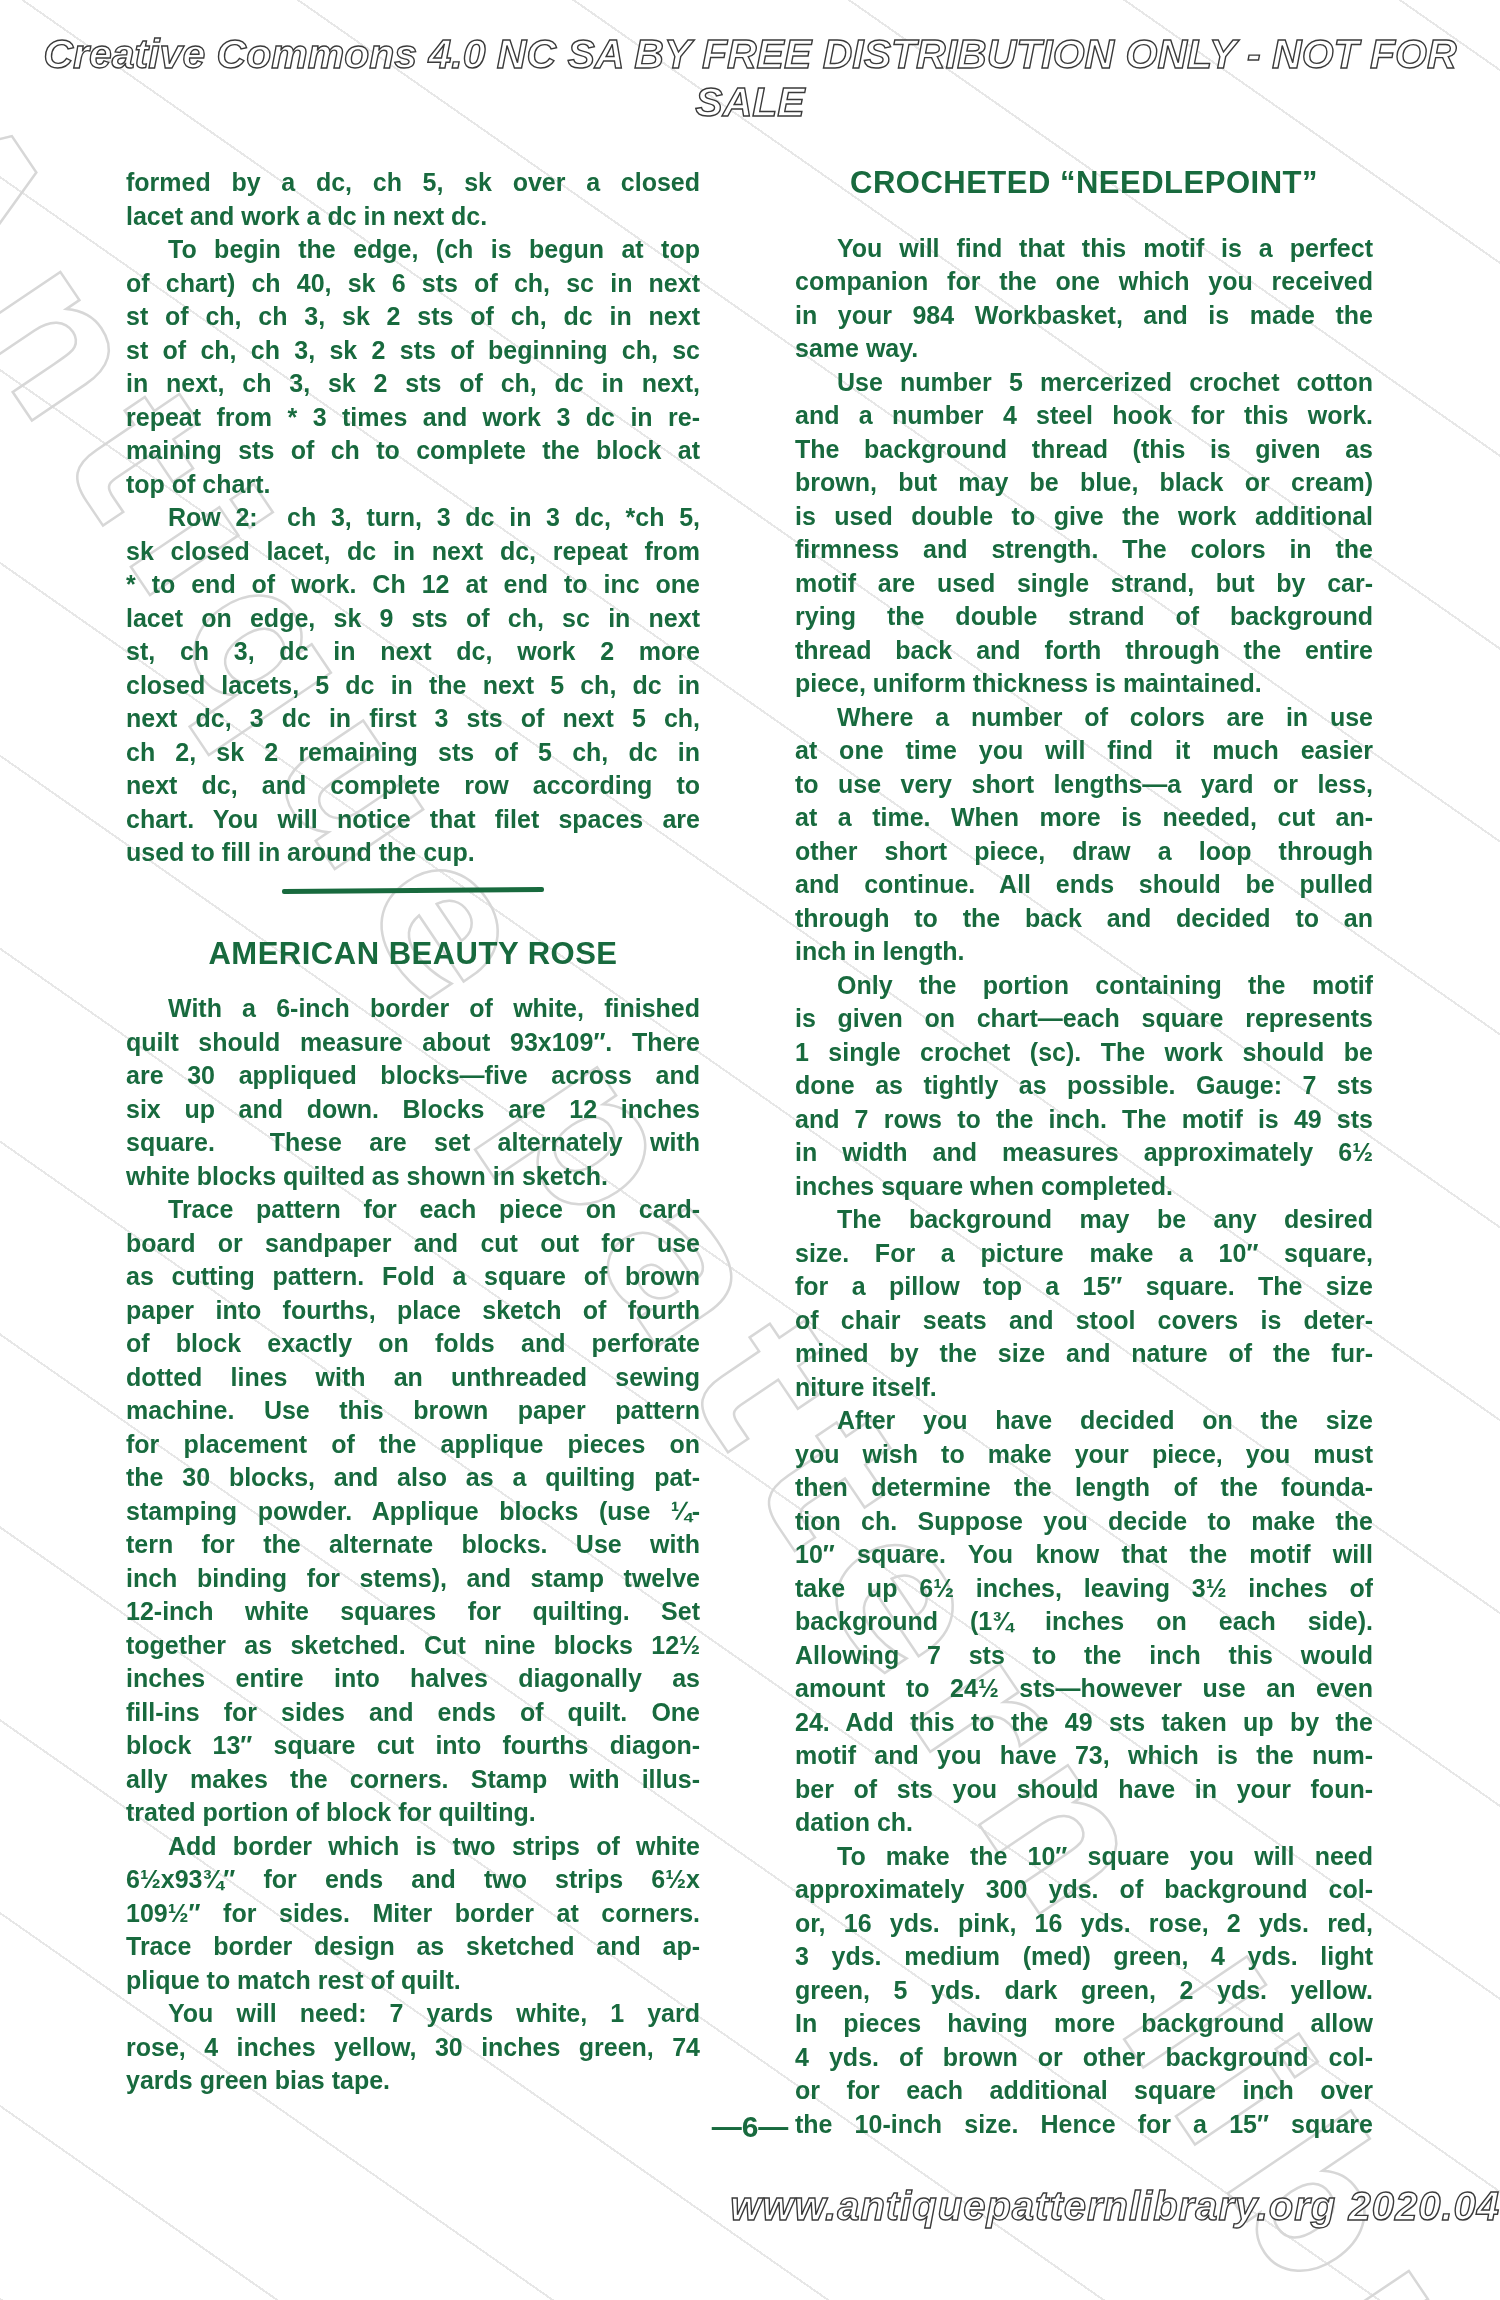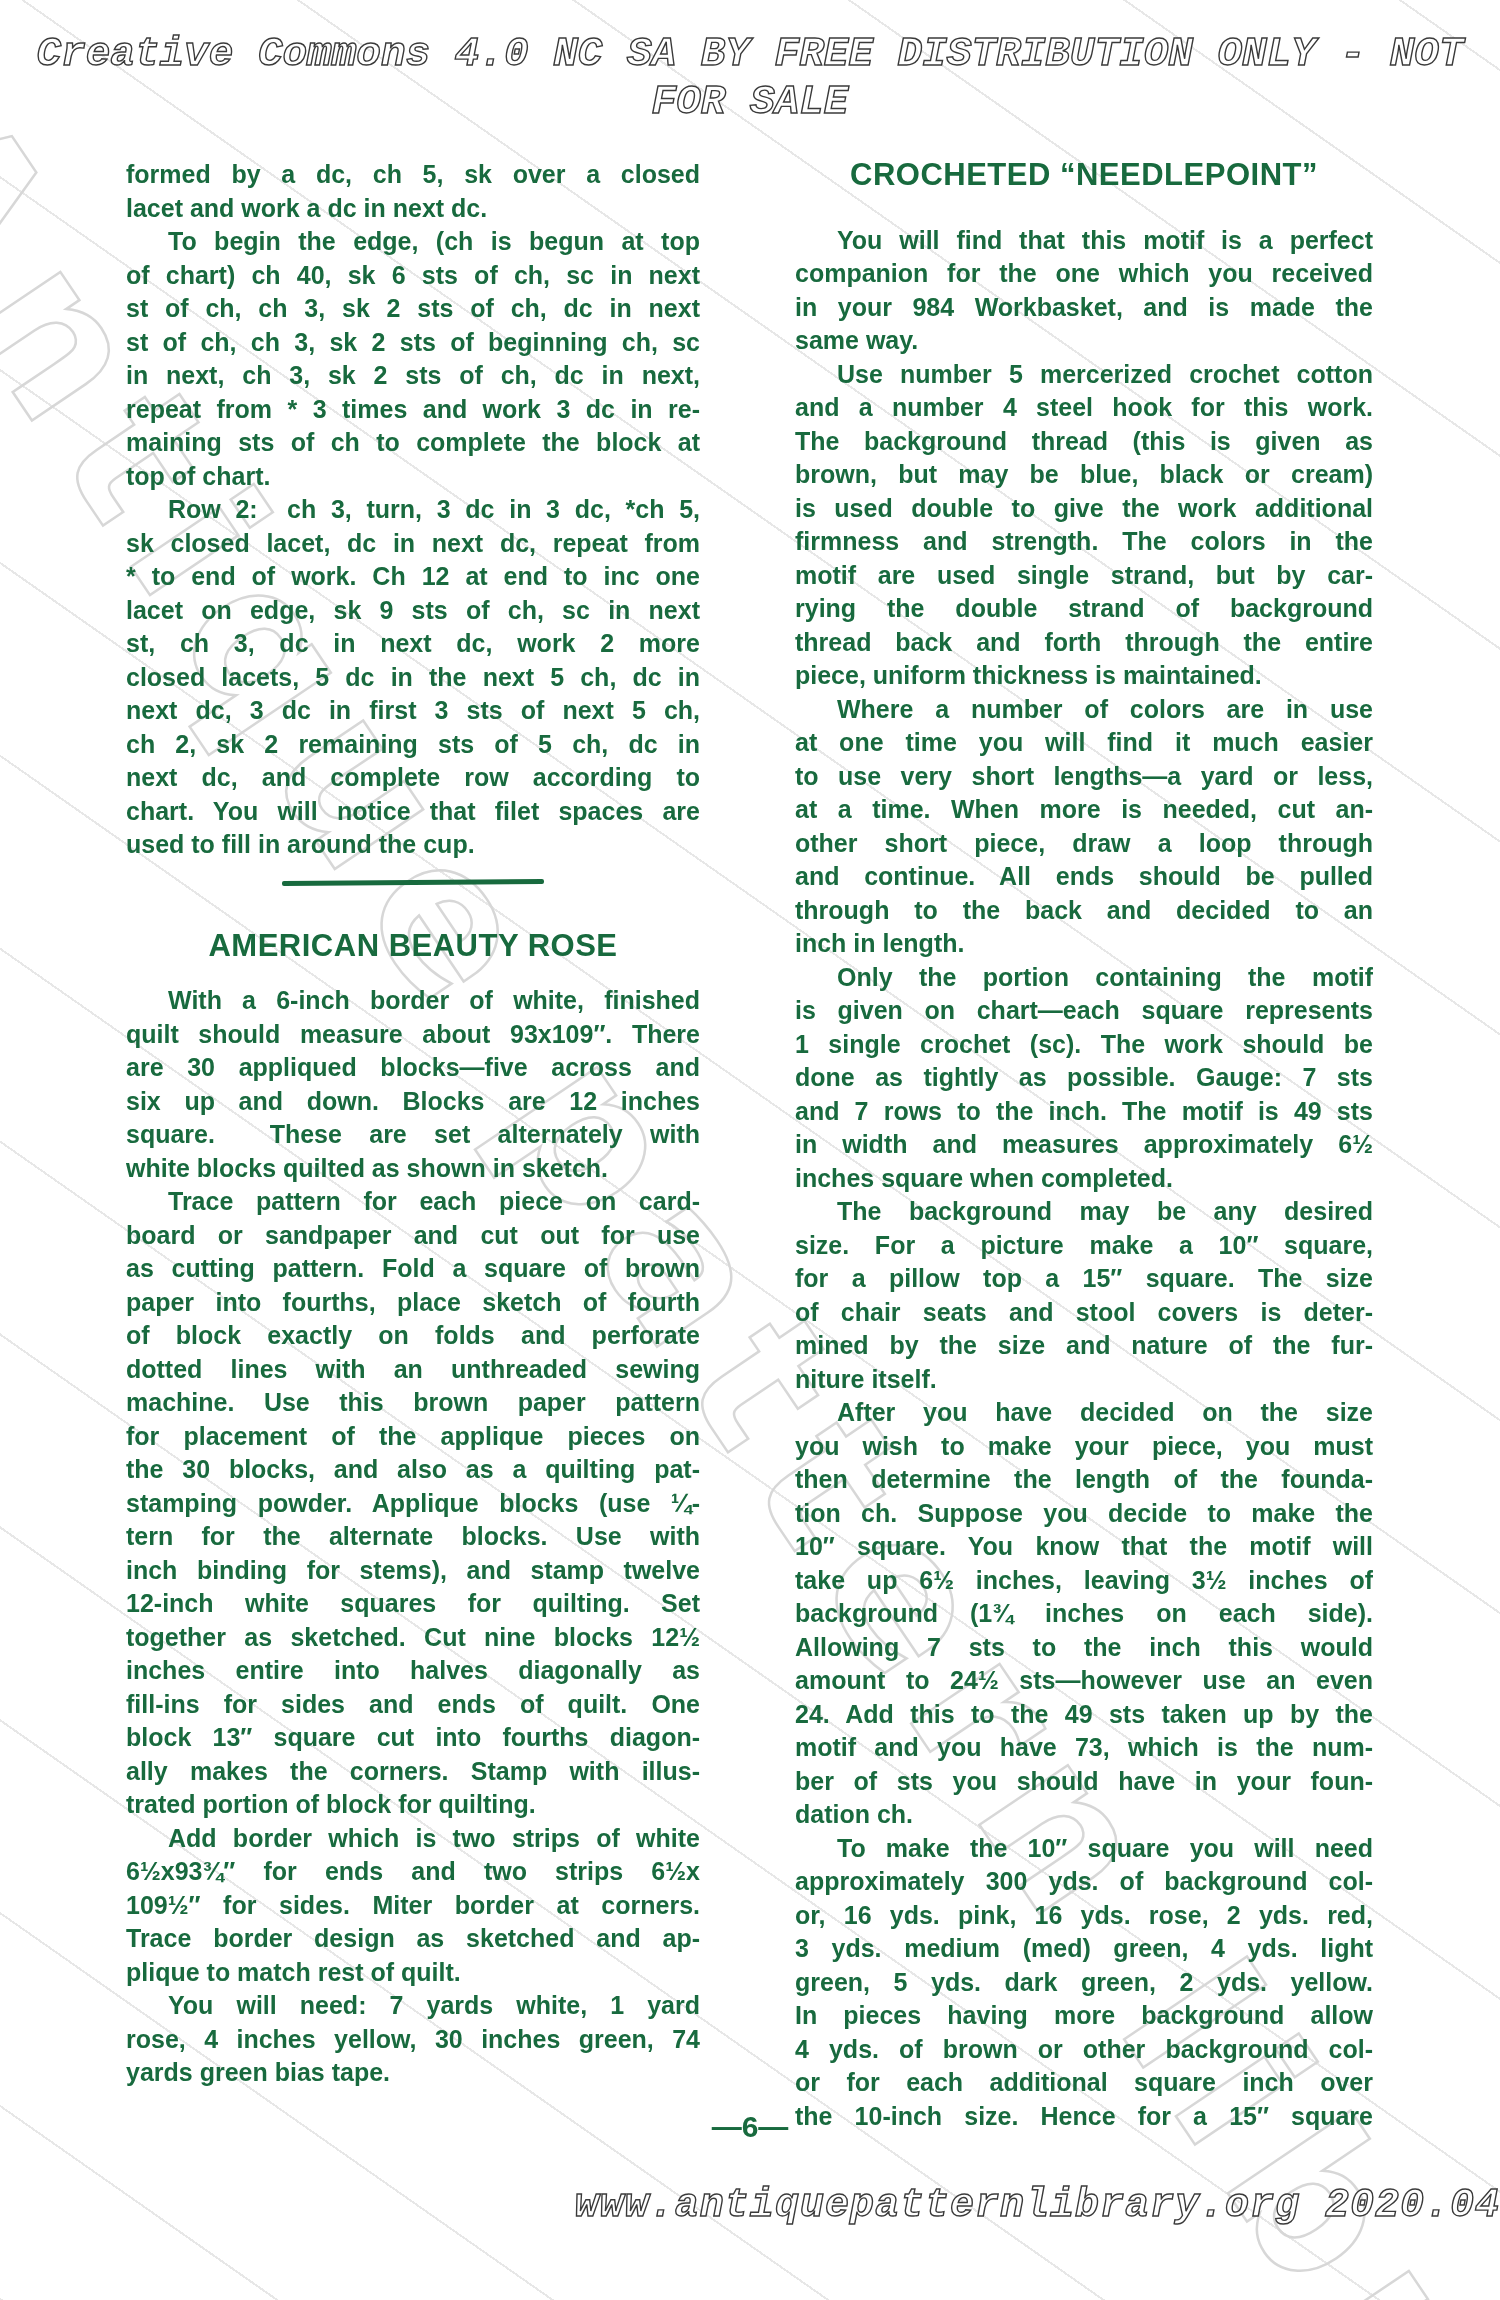--- a/index.html
+++ b/index.html
@@ -14,34 +14,34 @@
   }
   .watermark {
     position:absolute; left:14px; top:70px; z-index:0;
     transform:rotate(56deg); transform-origin:0 0;
     font-family:"DejaVu Sans", sans-serif;
     font-size:195px; font-weight:bold; letter-spacing:26px;
     white-space:nowrap; color:transparent;
     -webkit-text-stroke:2.5px var(--watermark_gray);
   }
   .outline-serif {
-    font-family:Liberation Mono, monospace; font-style:italic;
+    font-family:Liberation Sans, sans-serif; font-style:italic;
     color:#ffffff; -webkit-text-stroke:1.4px var(--outline_dark);
   }
   .header {
     position:absolute; top:30px; left:0; width:100%; z-index:2;
     text-align:center; font-size:41px; line-height:48px; font-weight:bold;
   }
   .footer {
     position:absolute; top:2182px; left:0; width:100%; z-index:2;
     text-align:right; font-size:40px; line-height:48px; font-weight:bold;
     letter-spacing:1px;
   }
   .col {
-    position:absolute; top:158px; z-index:1;
+    position:absolute; top:166px; z-index:1;
     color:var(--text_green);
     font-size:25px; font-weight:bold; line-height:33.5px;
   }
   .col-left  { left:126px; width:574px; }
   .col-right { left:795px; width:578px; }
   .ln {
     text-align:justify; text-align-last:justify;
     height:33.5px; overflow:hidden; white-space:normal;
   }
   .ln.indent { text-indent:42px; }

